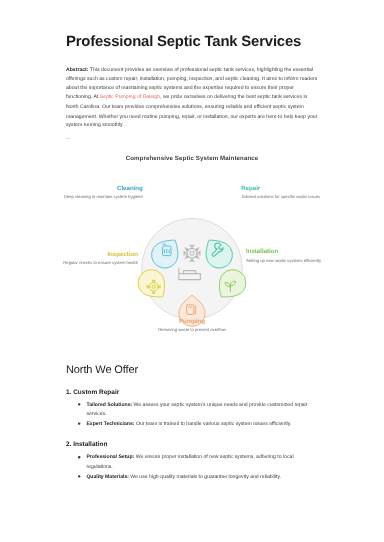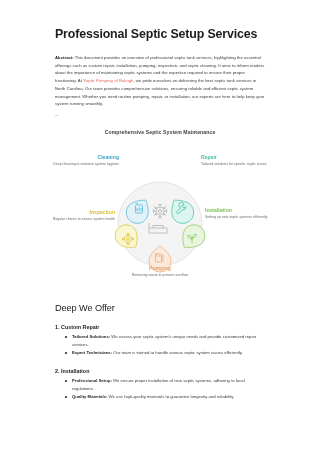--- a/index.html
+++ b/index.html
@@ -130,21 +130,21 @@
     background:#3a3a3a;
     border-radius:50%;
   }
   ul.bul li b{font-weight:700;color:#1c1c1c;}
 </style>
 </head>
 <body>
 
 <div class="page">
 
-  <h1 class="doc-title">Professional Septic Setup Services</h1>
+  <h1 class="doc-title">Professional Septic Tank Services</h1>
 
   <p class="abstract">
     <b>Abstract:</b><span> This document provides an overview of professional septic tank services, highlighting the essential offerings such as custom repair, installation, pumping, inspection, and septic cleaning. It aims to inform readers about the importance of maintaining septic systems and the expertise required to ensure their proper functioning. At </span><a href="#">Septic Pumping of Raleigh</a><span>, we pride ourselves on delivering the best septic tank services in North Carolina. Our team provides comprehensive solutions, ensuring reliable and efficient septic system management. Whether you need routine pumping, repair, or installation, our experts are here to help keep your system running smoothly.</span>
   </p>
 
   <p class="ellipsis">...</p>
 
   <div class="figure">
 
     <div class="fig-title">Comprehensive Septic System Maintenance</div>
@@ -240,21 +240,21 @@
       <div class="lab-d">Setting up new septic systems efficiently</div>
     </div>
 
     <div class="lab lab-center lab-pumping">
       <div class="lab-t">Pumping</div>
       <div class="lab-d">Removing waste to prevent overflow</div>
     </div>
 
   </div>
 
-  <h2 class="h2">Deep We Offer</h2>
+  <h2 class="h2">North We Offer</h2>
 
   <h3 class="h3">1. Custom Repair</h3>
   <ul class="bul">
     <li>
       <b>Tailored Solutions:</b><span> We assess your septic system's unique needs and provide customized repair services.</span>
     </li>
     <li>
       <b>Expert Technicians:</b><span> Our team is trained to handle various septic system issues efficiently.</span>
     </li>
   </ul>

